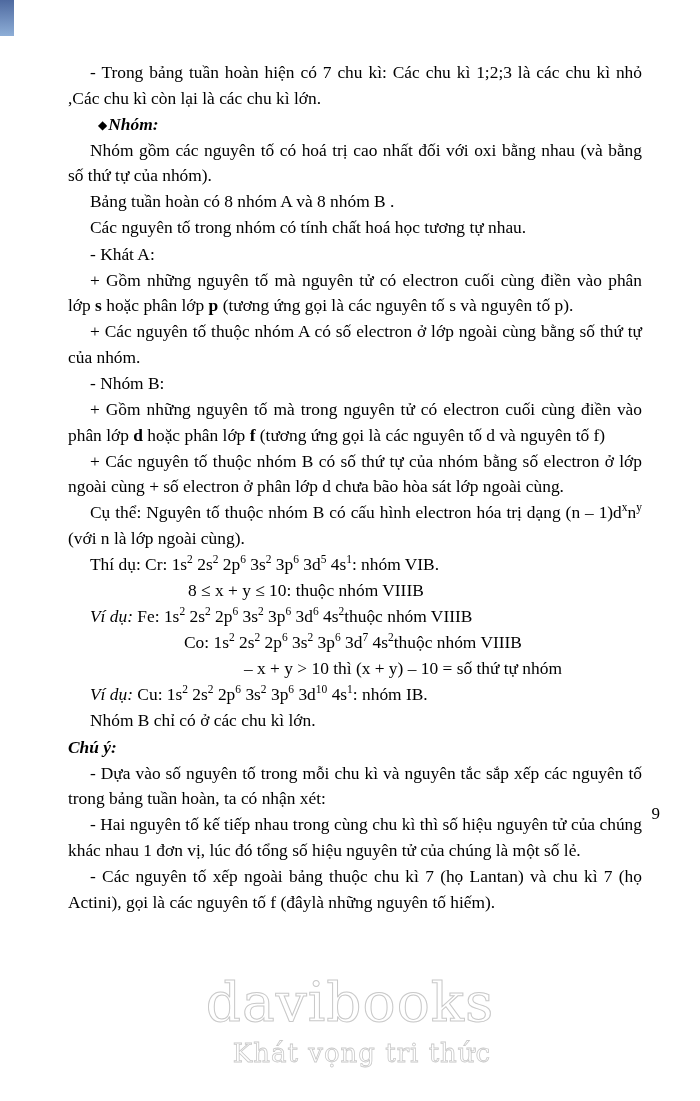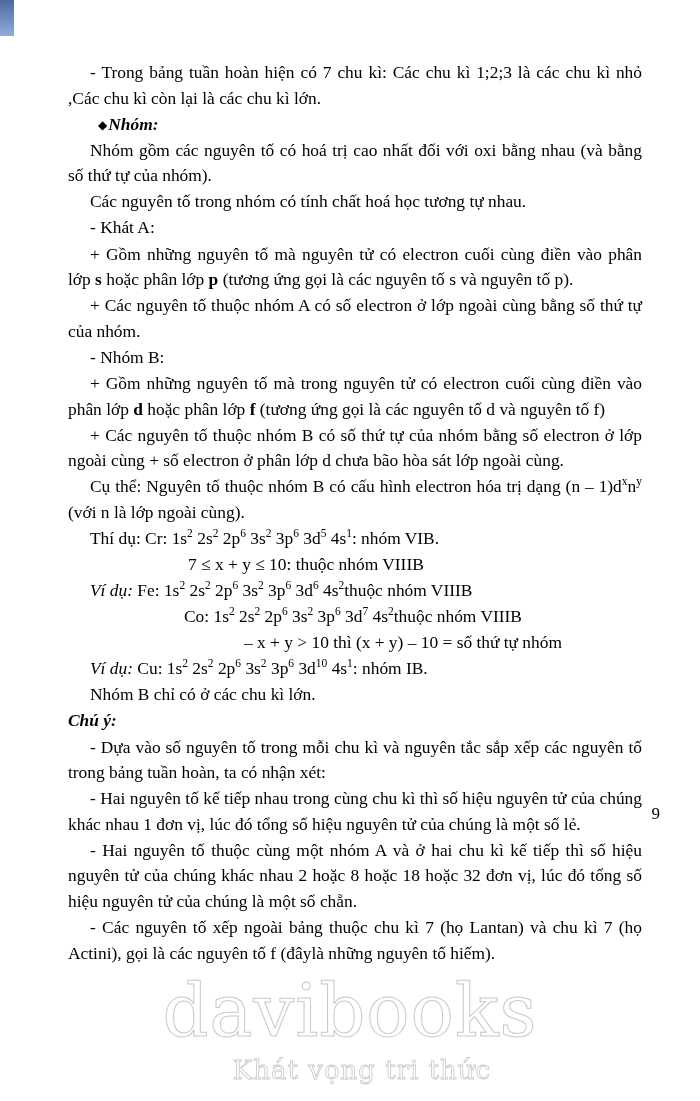--- a/index.html
+++ b/index.html
@@ -68,21 +68,21 @@
     position: absolute;
     left: 0;
     top: 975px;
     width: 700px;
     text-align: center;
     z-index: 1;
     pointer-events: none;
   }
   .wm-main {
     font-family: "DejaVu Serif", serif;
-    font-size: 72px;
+    font-size: 55px;
     letter-spacing: 1px;
     color: #ffffff;
     -webkit-text-stroke: 1px #c9c9c9;
     text-shadow: 0 0 0 #d8d8d8;
     line-height: 1;
   }
   .wm-sub {
     font-family: "DejaVu Serif", serif;
     font-size: 26px;
     color: #ffffff;
@@ -120,61 +120,61 @@
   <div class="content">
 
     <p class="para ind">- Trong bảng tuần hoàn hiện có 7 chu kì: Các chu kì 1;2;3 là các chu kì nhỏ ,Các chu kì còn lại là các chu kì lớn.</p>
 
     <p class="para ind2">
       <span class="diamond">◆</span><span class="bi">Nhóm:</span>
     </p>
 
     <p class="para ind">Nhóm gồm các nguyên tố có hoá trị cao nhất đối với oxi bằng nhau (và bằng số thứ tự của nhóm).</p>
 
+    <p class="para ind">Bảng tuần hoàn có 8 nhóm  A và 8 nhóm B .</p>
 
     <p class="para ind">Các nguyên tố trong nhóm có tính chất hoá học tương tự nhau.</p>
 
     <p class="para ind">- Khát A:</p>
 
     <p class="para ind">+ Gồm những nguyên tố mà nguyên tử có electron cuối cùng điền vào phân lớp <span class="bold">s</span> hoặc phân lớp <span class="bold">p</span> (tương ứng gọi là các nguyên tố s và nguyên tố p).</p>
 
     <p class="para ind">+ Các nguyên tố thuộc nhóm A có số electron ở lớp ngoài cùng bằng số thứ tự của nhóm.</p>
 
     <p class="para ind">- Nhóm B:</p>
 
     <p class="para ind">+ Gồm những nguyên tố mà trong nguyên tử có electron cuối cùng điền vào phân lớp <span class="bold">d</span> hoặc phân lớp <span class="bold">f</span> (tương ứng gọi là các nguyên tố d và nguyên tố f)</p>
 
     <p class="para ind">+ Các nguyên tố thuộc nhóm B có số thứ tự của nhóm bằng số electron ở lớp ngoài cùng + số electron ở phân lớp d chưa bão hòa sát lớp ngoài cùng.</p>
 
     <p class="para ind">Cụ thể: Nguyên tố thuộc nhóm B có cấu hình electron hóa trị dạng (n – 1)d<sup>x</sup>n<sup>y</sup> (với n là lớp ngoài cùng).</p>
 
 
     <p class="para ind">Thí dụ: Cr: 1s<sup>2</sup> 2s<sup>2</sup> 2p<sup>6</sup> 3s<sup>2</sup> 3p<sup>6</sup> 3d<sup>5</sup> 4s<sup>1</sup>: nhóm VIB.</p>
 
-    <p class="para center-ish">7 ≤ x + y ≤ 10: thuộc nhóm VIIIB</p>
+    <p class="para center-ish">8 ≤ x + y ≤ 10: thuộc nhóm VIIIB</p>
 
     <p class="para ind"><span class="ital">Ví dụ:</span>  Fe: 1s<sup>2</sup> 2s<sup>2</sup> 2p<sup>6</sup> 3s<sup>2</sup> 3p<sup>6</sup> 3d<sup>6</sup> 4s<sup>2</sup>thuộc nhóm VIIIB</p>
 
     <p class="para center-ish2">Co: 1s<sup>2</sup> 2s<sup>2</sup> 2p<sup>6</sup> 3s<sup>2</sup> 3p<sup>6</sup> 3d<sup>7</sup> 4s<sup>2</sup>thuộc nhóm VIIIB</p>
 
     <p class="para center-ish3">– x + y &gt; 10 thì (x + y) – 10 = số thứ tự nhóm</p>
 
     <p class="para ind"><span class="ital">Ví dụ:</span> Cu: 1s<sup>2</sup> 2s<sup>2</sup> 2p<sup>6</sup> 3s<sup>2</sup> 3p<sup>6</sup> 3d<sup>10</sup> 4s<sup>1</sup>: nhóm IB.</p>
 
     <p class="para ind">Nhóm B chỉ có ở các chu kì lớn.</p>
 
     <p class="para">
       <span class="bi">Chú ý:</span>
     </p>
 
     <p class="para ind">- Dựa vào số nguyên tố trong mỗi chu kì và nguyên tắc sắp xếp các nguyên tố trong bảng tuần hoàn, ta có nhận xét:</p>
 
     <p class="para ind">- Hai nguyên tố kế tiếp nhau trong cùng chu kì thì số hiệu nguyên tử của chúng khác nhau 1 đơn vị, lúc đó tổng số hiệu nguyên tử của chúng là một số lẻ.</p>
 
-    <p class="para ind">- Hai nguyên tố thuộc cùng một nhóm A và ở hai chu kì kế tiếp thì số hiệu nguyên tử của chúng khác nhau 2 hoặc  8 hoặc 18 hoặc 32 đơn vị, lúc đó tổng số hiệu nguyên tử của chúng là một số chẵn.</p>
 
     <p class="para ind">- Các nguyên tố xếp ngoài bảng thuộc chu kì 7 (họ Lantan) và chu kì 7 (họ Actini), gọi là các nguyên tố f (đâylà những nguyên tố hiếm).</p>
 
   </div>
 
   <div class="watermark">
     <div class="wm-main">davibooks</div>
     <div class="wm-sub">Khát vọng tri thức</div>
   </div>
 

